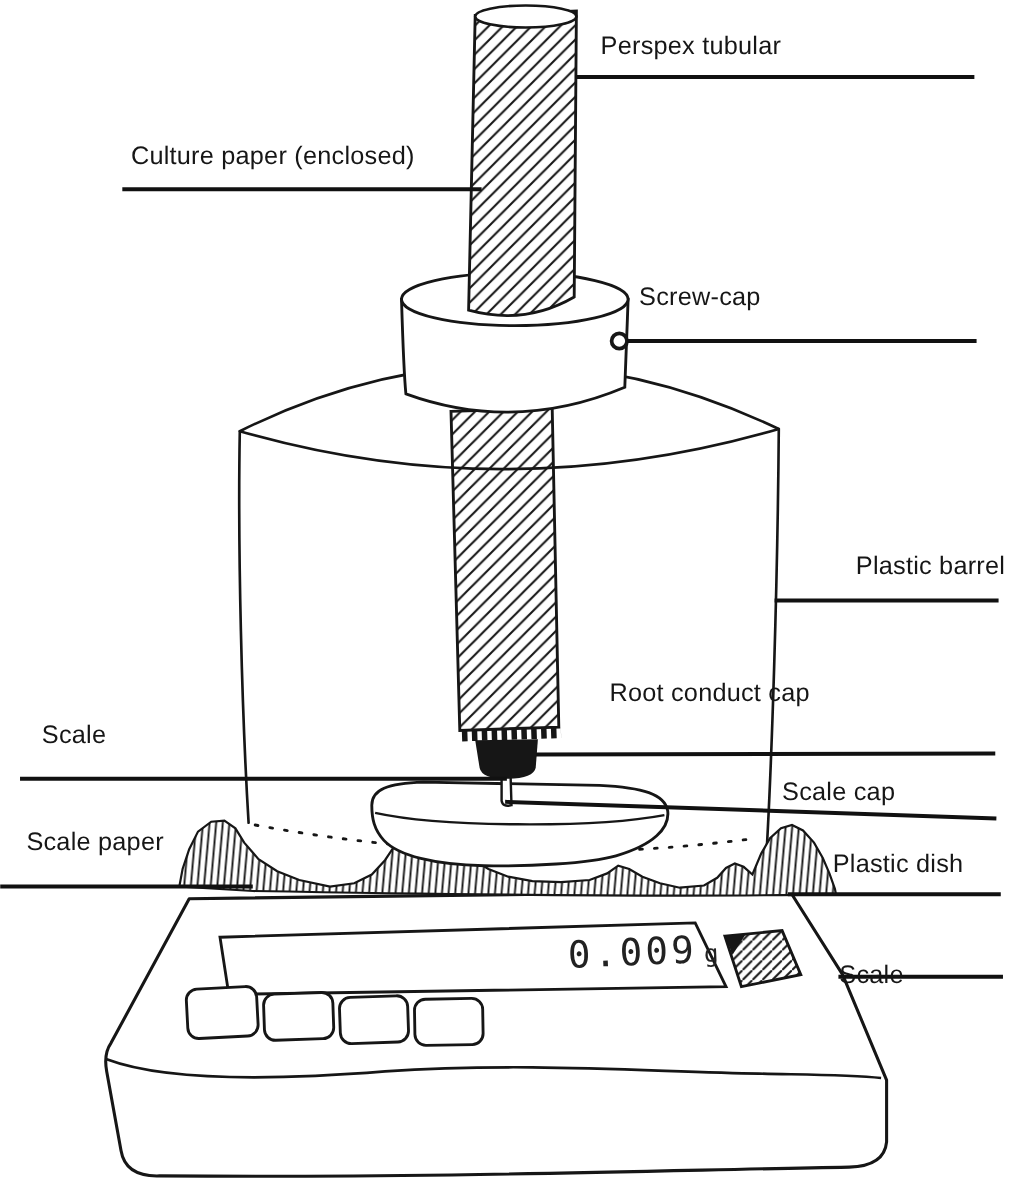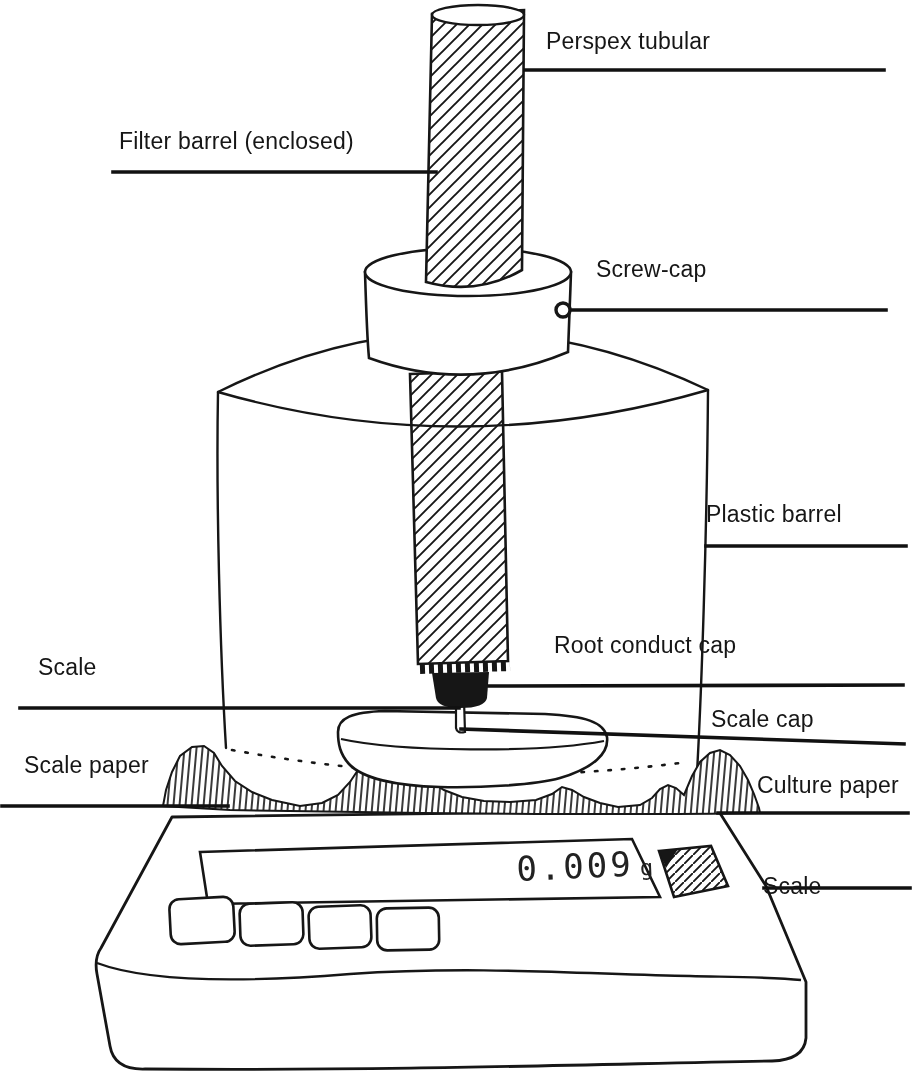--- a/index.html
+++ b/index.html
@@ -114,25 +114,25 @@
     <line x1="20" y1="708" x2="459" y2="708"></line>
     <line x1="489" y1="686" x2="903" y2="685"></line>
     <line x1="461" y1="729" x2="904" y2="744"></line>
     <line x1="2" y1="806" x2="228" y2="806"></line>
     <line x1="718" y1="813" x2="908" y2="813"></line>
     <line x1="764" y1="888" x2="910" y2="888"></line>
   </g>
 </svg>
 
 <div class="lbl" style="left:546px;top:28px">Perspex tubular</div>
-<div class="lbl" style="left:119px;top:128px">Filter barrel (enclosed)</div>
-<div class="lbl" style="left:596px;top:256px">Screw-cap</div>
-<div class="lbl" style="left:706px;top:501px">Plastic barrel</div>
+<div class="lbl" style="left:119px;top:128px">Culture paper (enclosed)</div>
+<div class="lbl" style="left:581px;top:256px">Screw-cap</div>
+<div class="lbl" style="left:778px;top:501px">Plastic barrel</div>
 <div class="lbl" style="left:38px;top:654px">Scale</div>
-<div class="lbl" style="left:554px;top:632px">Root conduct cap</div>
+<div class="lbl" style="left:554px;top:616px">Root conduct cap</div>
 <div class="lbl" style="left:711px;top:706px">Scale cap</div>
 <div class="lbl" style="left:24px;top:752px">Scale paper</div>
-<div class="lbl" style="left:757px;top:772px">Culture paper</div>
+<div class="lbl" style="left:757px;top:772px">Plastic dish</div>
 <div class="lbl" style="left:763px;top:873px">Scale</div>
 
 <div class="display-text"><span>0.009</span><span class="unit">g</span></div>
 
 </div>
 
 </body></html>

